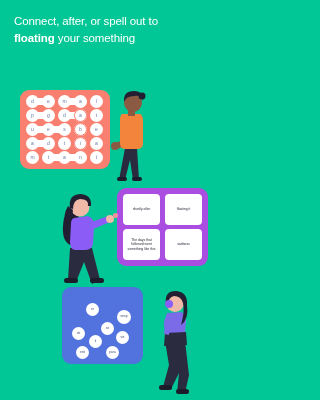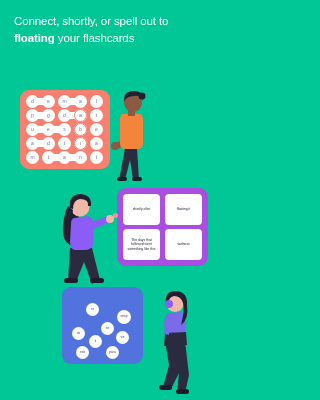--- a/index.html
+++ b/index.html
@@ -78,22 +78,22 @@
   
   .person{position:absolute;}
   svg{display:block;overflow:visible;}
 </style>
 </head>
 <body>
 
 <div class="stage">
 
   <div class="headline">
-    <span>Connect, shortly, or spell out to</span>
-    <span class="l2"><b>floating</b><span> your flashcards</span></span>
+    <span>Connect, after, or spell out to</span>
+    <span class="l2"><b>floating</b><span> your something</span></span>
   </div>
 
   <div class="coral-panel">
     <div class="grid" id="grid-root">
         <div class="gbar" style="left: 6.5px; width: 16px; top: 3px;"></div>
         <div class="gbar" style="left: 38.5px; width: 16px; top: 3px;"></div>
         <div class="gbar" style="left: 6.5px; width: 16px; top: 17px;"></div>
         <div class="gbar" style="left: 38.5px; width: 16px; top: 17px;"></div>
         <div class="gbar" style="left: 6.5px; width: 32px; top: 31px;"></div>
         <div class="gbar" style="left: 6.5px; width: 16px; top: 45px;"></div>

